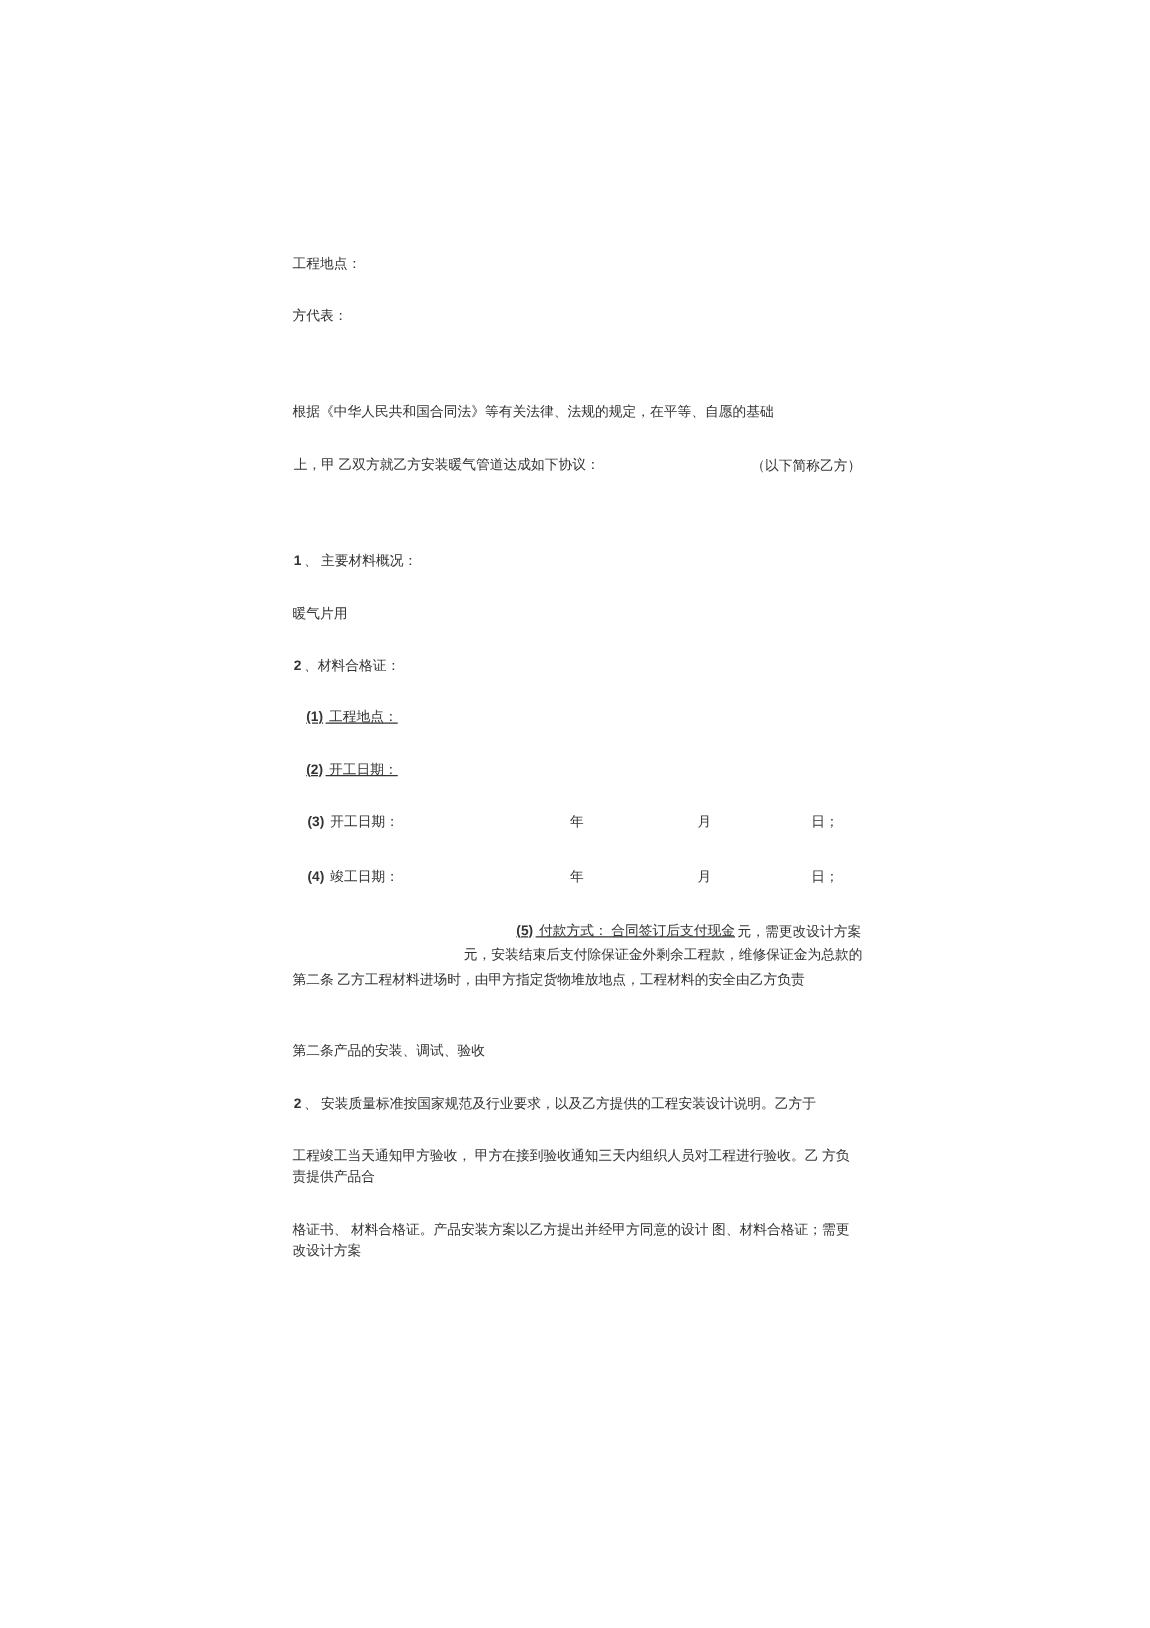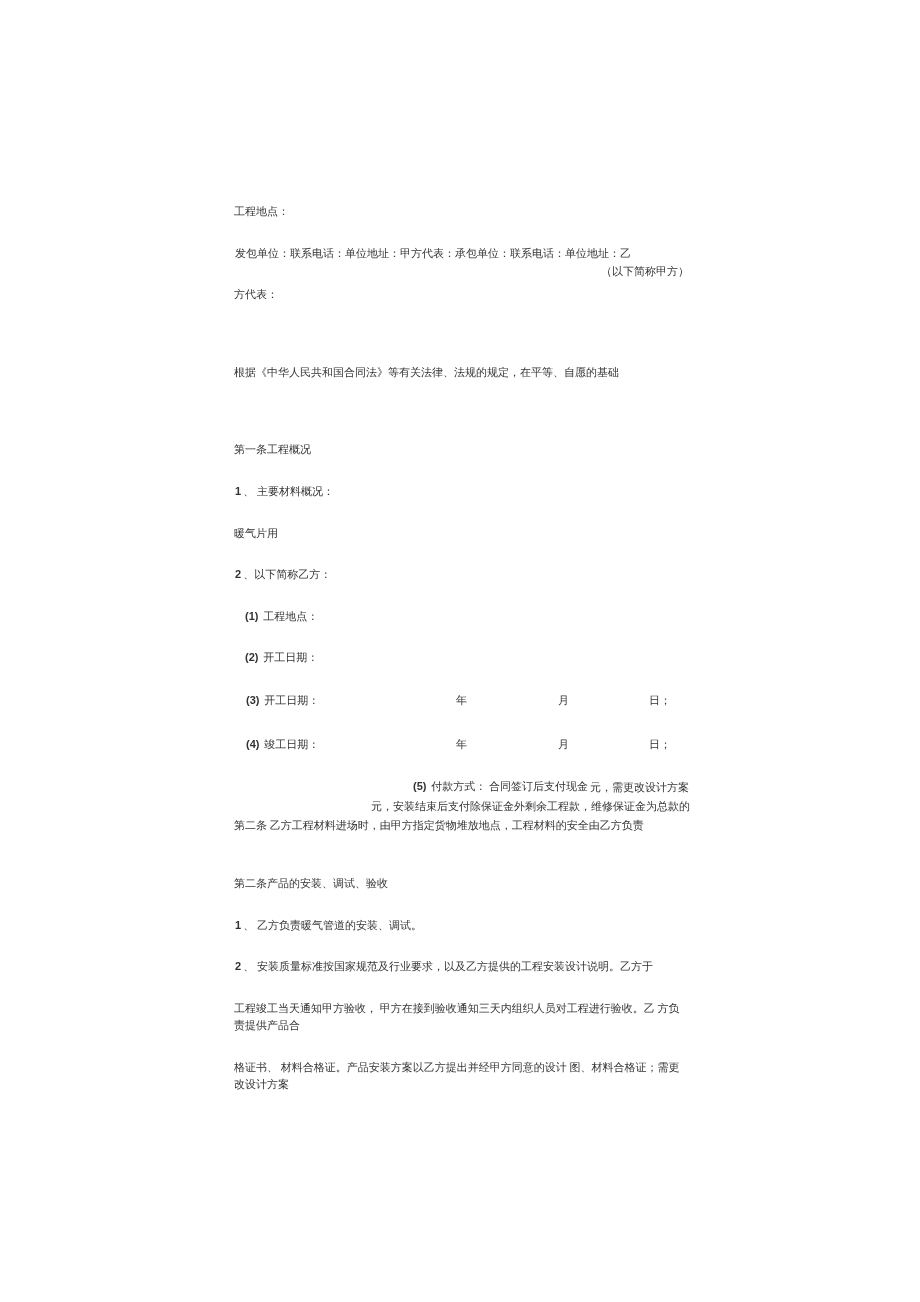--- a/index.html
+++ b/index.html
@@ -30,20 +30,21 @@
     }
     .section-gap-small {
       margin-top: 40px;
     }
     .bold-num {
       font-weight: bold;
       font-family: Arial, sans-serif;
     }
     .indent {
       padding-left: 10px;
+      text-decoration: underline;
     }
     .date-row {
       display: flex;
       margin-bottom: 24px;
       padding-left: 10px;
       align-items: flex-end;
     }
     .date-label {
       width: 120px;
     }
@@ -56,45 +57,44 @@
       text-align: right;
     }
   </style>
 </head>
 <body>
 
 <div class="content">
 
   <div class="para">工程地点：</div>
 
-  <div class="para">
-    <span>发包单位：联系电话：单位地址：甲方代表：承包单位：联系电话：单位地址：乙</span>
-    <span class="float-right">（以下简称甲方）</span>
-  </div>
 
   <div class="para">方代表：</div>
 
   <div class="section-gap"></div>
 
   <div class="para">根据《中华人民共和国合同法》等有关法律、法规的规定，在平等、自愿的基础</div>
 
+  <div class="para">
+    <span>上，甲 乙双方就乙方安装暖气管道达成如下协议：</span>
+    <span class="float-right">（以下简称乙方）</span>
+  </div>
 
   <div class="section-gap"></div>
 
-  <div class="para">第一条工程概况</div>
 
   <div class="para">
     <span class="bold-num">1</span><span>、 主要材料概况：</span>
   </div>
 
 
   <div class="para">暖气片用</div>
 
   <div class="para">
-    <span class="bold-num">2</span><span>、以下简称乙方：</span>
+    <span class="bold-num">2</span><span>、材料合格证：</span>
   </div>
 
   <div class="para indent">
     <span class="bold-num">(1)</span><span> 工程地点：</span>
   </div>
 
   <div class="para indent">
     <span class="bold-num">(2)</span><span> 开工日期：</span>
   </div>
 
@@ -116,23 +116,20 @@
     <span class="bold-num">(5)</span><span>  付款方式： 合同签订后支付现金</span>
     <span class="float-right">元，需更改设计方案</span>
   </div>
   <div class="tight-line">元，安装结束后支付除保证金外剩余工程款，维修保证金为总款的</div>
   <div class="para">第二条 乙方工程材料进场时，由甲方指定货物堆放地点，工程材料的安全由乙方负责</div>
 
   <div class="section-gap-small"></div>
 
   <div class="para">第二条产品的安装、调试、验收</div>
 
-  <div class="para">
-    <span class="bold-num">1</span><span>、 乙方负责暖气管道的安装、调试。</span>
-  </div>
 
   <div class="para">
     <span class="bold-num">2</span><span>、 安装质量标准按国家规范及行业要求，以及乙方提供的工程安装设计说明。乙方于</span>
   </div>
 
   <div class="para">工程竣工当天通知甲方验收， 甲方在接到验收通知三天内组织人员对工程进行验收。乙 方负责提供产品合</div>
 
   <div class="para">格证书、 材料合格证。产品安装方案以乙方提出并经甲方同意的设计 图、材料合格证；需更改设计方案</div>
 
 </div>

